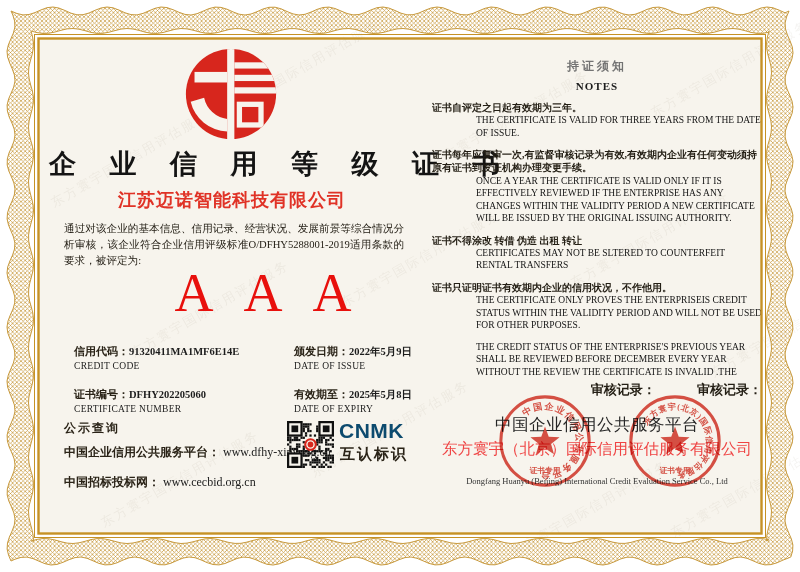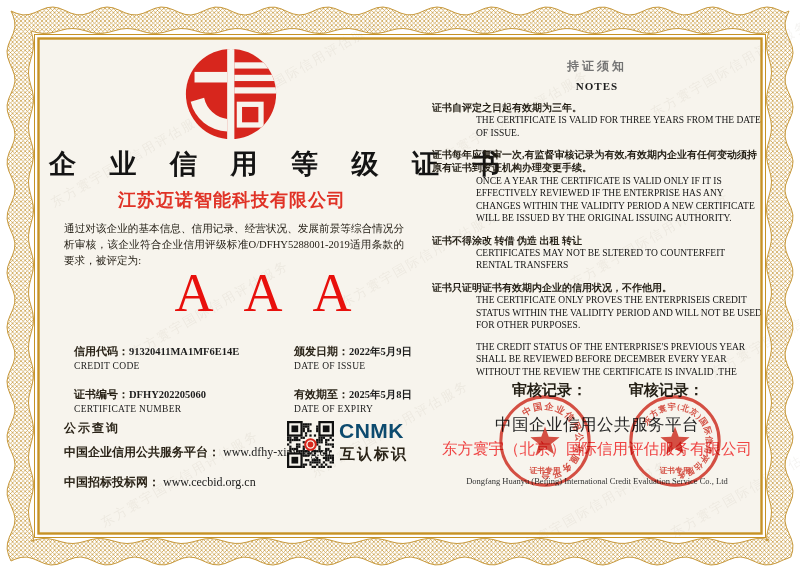--- a/index.html
+++ b/index.html
@@ -40,21 +40,21 @@
   .cnmk-cap{position:absolute;left:340px;top:445px;font-size:15px;color:#2a2317;
             font-weight:bold;letter-spacing:2px;}
 
   
   .notes{position:absolute;left:432px;top:58px;width:330px;height:320px;overflow:hidden;}
   .notes-h-cn{text-align:center;font-size:12px;font-weight:bold;letter-spacing:3px;color:#737373;}
   .notes-h-en{text-align:center;font-size:11px;letter-spacing:1px;margin-top:5px;margin-bottom:8px;font-weight:bold;}
   .note{margin-top:9px;}
   .note .cn{font-size:10px;font-weight:bold;color:#241f15;line-height:1.32;}
   .note .en{font-size:9.5px;line-height:1.32;color:#141414;margin-left:44px;}
-  .review{position:absolute;left:432px;top:381px;width:330px;font-size:15px;font-weight:bold;color:#241f15;}
+  .review{position:absolute;left:432px;top:381px;width:330px;font-size:13px;font-weight:bold;color:#241f15;text-align:right;}
   .review span{display:inline-block;}
   .review .r1{margin-left:80px;}
   .review .r2{margin-left:38px;}
   .issuers{position:absolute;left:428px;top:414px;width:338px;text-align:center;z-index:3;}
   .issuer-cn1{font-size:16.5px;color:#262626;letter-spacing:0.5px;font-family:"Liberation Sans",sans-serif;}
   .issuer-en1{font-size:8.5px;color:#333;margin-top:1px;}
   .issuer-cn2{font-size:15.5px;color:#ef4444;margin-top:3px;font-family:"Liberation Sans",sans-serif;}
   .issuer-en2{font-size:8.5px;color:#333;margin-top:16px;}
   .seal{position:absolute;width:96px;height:96px;z-index:4;opacity:0.88;mix-blend-mode:multiply;}
   .seal1{left:497px;top:393px;}

